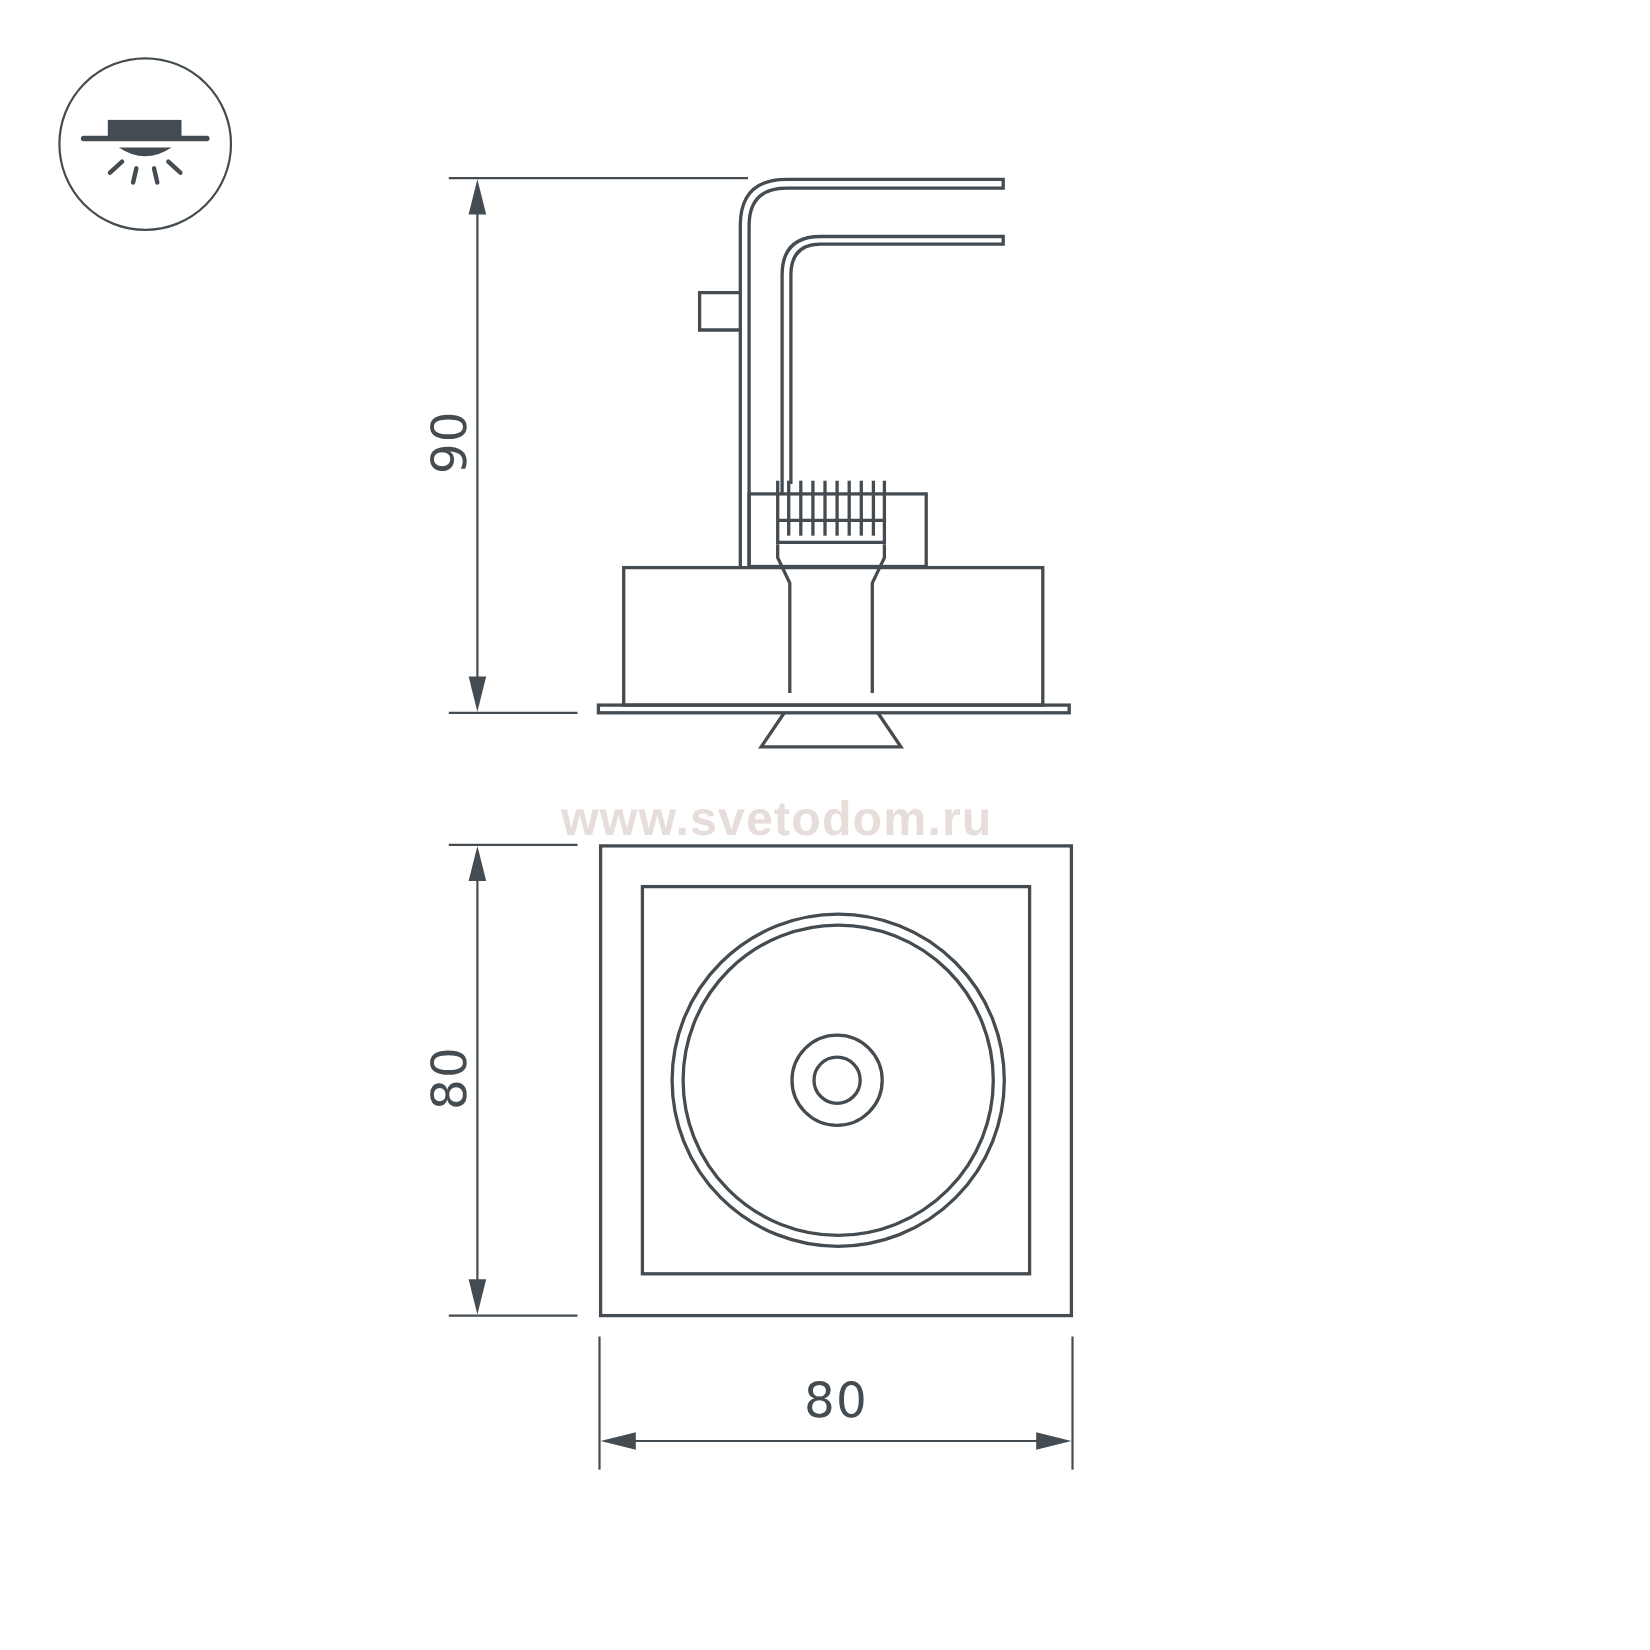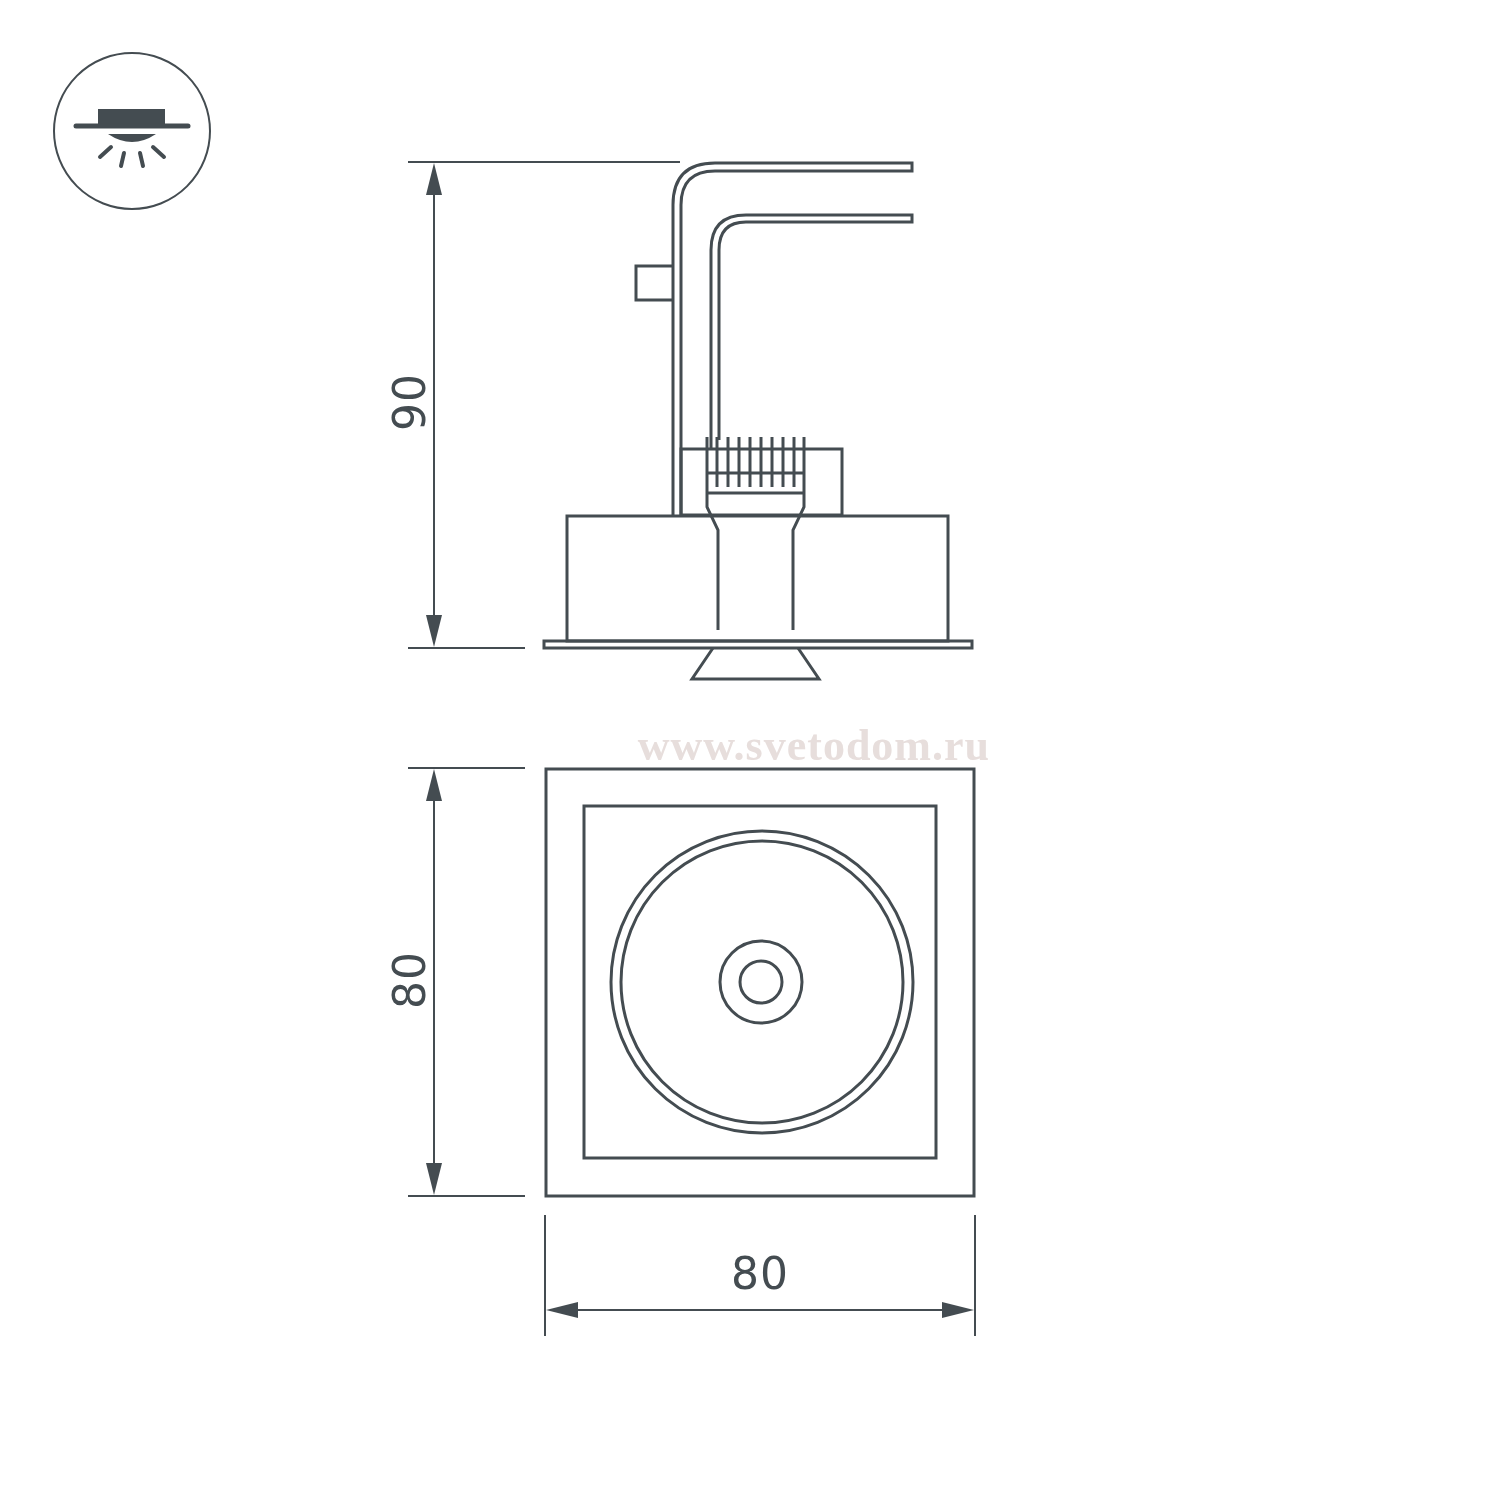--- a/index.html
+++ b/index.html
@@ -11,22 +11,22 @@
       font-size: 44px;
       color: #444c51;
       line-height: 1;
       letter-spacing: 1px;
     }
     .dim-vert { transform: rotate(-90deg); transform-origin: center center; }
     .watermark {
       position: absolute;
       left: 510px; top: 720px;
       width: 480px;
-      text-align: right;
-      font-family: Liberation Serif, serif;
+      text-align: left;
+      font-family: Liberation Sans, sans-serif;
       font-weight: bold;
       font-size: 44px;
       color: #e7dedc;
       letter-spacing: 1px;
       white-space: nowrap;
       pointer-events: none;
     }
   </style>
 </head>
 <body>

